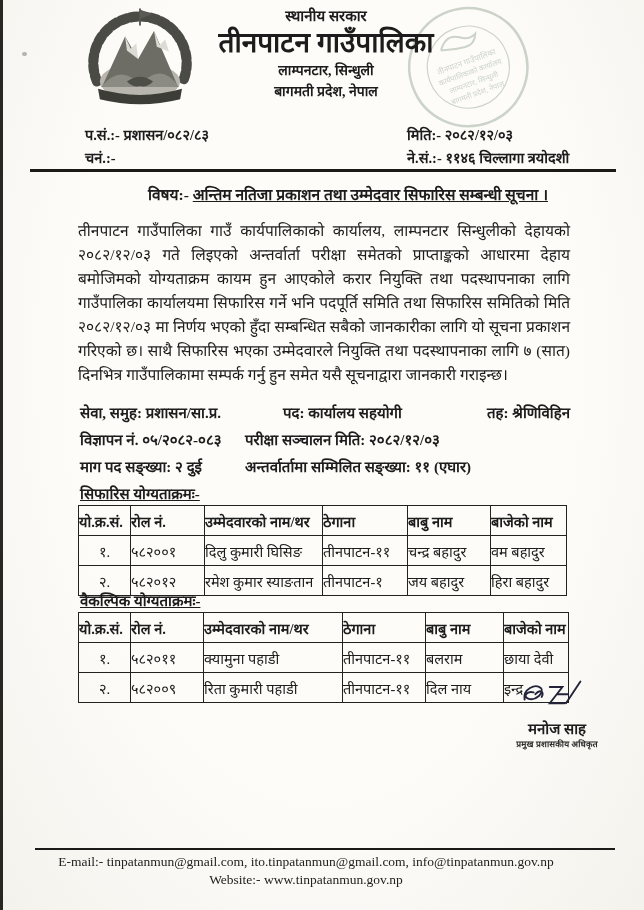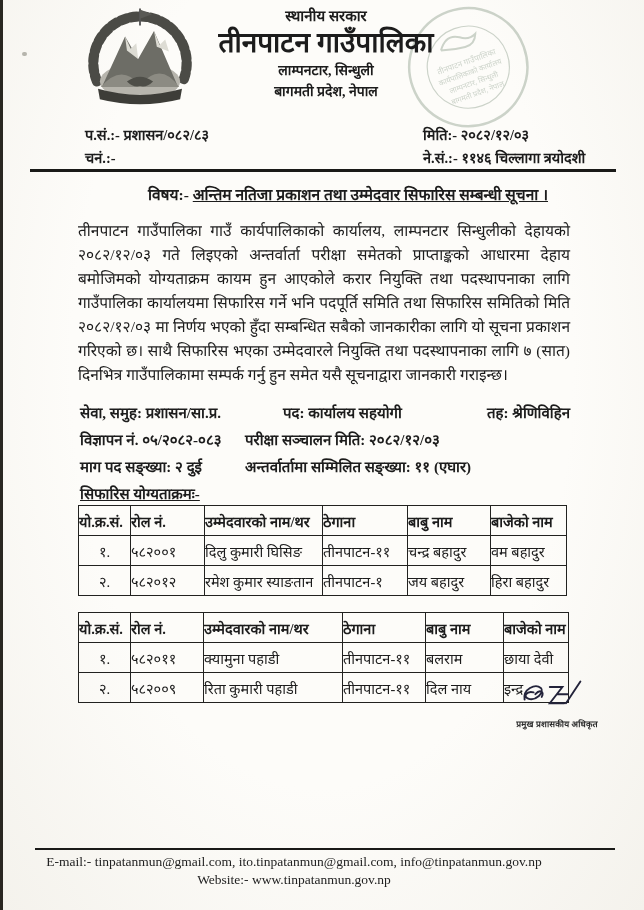--- a/index.html
+++ b/index.html
@@ -44,21 +44,21 @@
   }
   th{font-weight:600;}
   td.num{text-align:center;}
 
   
   .sig-name{font-size:15px;font-weight:700;text-align:center;}
   .sig-title{font-size:8.5px;font-weight:600;text-align:center;color:#2a2a2a;letter-spacing:.2px;}
 
   
   .footer-line{left:35px;top:848px;width:580px;height:2.4px;background:#1a1a18;}
-  .footer-txt{left:0;width:588px;text-align:center;font-size:13.5px;color:#222;}
+  .footer-txt{left:0;width:588px;text-align:center;font-size:13.5px;color:#222;padding-left:12px;}
 
   .stamp{opacity:.38;transform:rotate(-20deg);}
 </style>
 </head>
 <body>
 
 <div class="page">
 
   <div class="abs scan-edge"></div>
   <div class="abs speck" style="left:22px;top:52px;"></div>
@@ -95,21 +95,21 @@
     <div class="h-muni">तीनपाटन गाउँपालिका</div>
     <div class="h-addr">लाम्पनटार, सिन्धुली</div>
     <div class="h-addr">बागमती प्रदेश, नेपाल</div>
   </div>
 
   <div class="abs refblock" style="left:85px;top:124px;">
     <div>प.सं.:- प्रशासन/०८२/८३</div>
     <div>चनं.:-</div>
   </div>
 
-  <div class="abs refblock" style="left:423px;top:124px;">
+  <div class="abs refblock" style="left:407px;top:124px;">
     <div>मिति:- २०८२/१२/०३</div>
     <div>ने.सं.:- ११४६ चिल्लागा त्रयोदशी</div>
   </div>
 
   <div class="abs rule" style="left:30px;top:169px;width:586px;"></div>
 
   <div class="abs subject">
     <span>विषय:-</span>
     <span class="u">अन्तिम नतिजा प्रकाशन तथा उम्मेदवार सिफारिस सम्बन्धी सूचना ।</span>
   </div>
@@ -157,20 +157,21 @@
       <td class="num">२.</td>
       <td>५८२०१२</td>
       <td>रमेश कुमार स्याङतान</td>
       <td>तीनपाटन-१</td>
       <td>जय बहादुर</td>
       <td>हिरा बहादुर</td>
     </tr>
   </tbody>
     </table>
 
+  <div class="abs tbl-label" style="left:80px;top:590px;">वैकल्पिक योग्यताक्रमः-</div>
   <table class="abs" style="left:78px;top:612px;width:490px;">
     <colgroup>
         <col style="width:52px">
         <col style="width:73px">
         <col style="width:139px">
         <col style="width:83px">
         <col style="width:78px">
         <col style="width:65px">
       </colgroup>
     <tbody>
@@ -201,20 +202,21 @@
   </tbody>
     </table>
 
   <div class="abs" style="left:492px;top:678px;width:130px;">
     <div style="text-align:center;">
       <svg width="92" height="36" viewBox="0 0 100 40">
         <path d="M14,24 C12,12 26,6 32,11 C37,16 26,26 18,23 C12,21 16,14 24,16 M26,18 c5,-6 10,-3 7,3" stroke="#23233a" stroke-width="2.1" fill="none" stroke-linecap="round"></path>
         <path d="M42,10 L56,10 L42,28 L58,28 M50,18 L62,18 M60,28 L76,4" stroke="#23233a" stroke-width="2.1" fill="none" stroke-linecap="round"></path>
       </svg>
     </div>
+    <div class="sig-name">मनोज साह</div>
     <div class="sig-title">प्रमुख प्रशासकीय अधिकृत</div>
   </div>
 
   <div class="abs footer-line"></div>
   <div class="abs footer-txt" style="top:854px;">E-mail:- tinpatanmun@gmail.com, ito.tinpatanmun@gmail.com, info@tinpatanmun.gov.np</div>
   <div class="abs footer-txt" style="top:872px;">Website:- www.tinpatanmun.gov.np</div>
 
 </div>
 
 </body></html>

